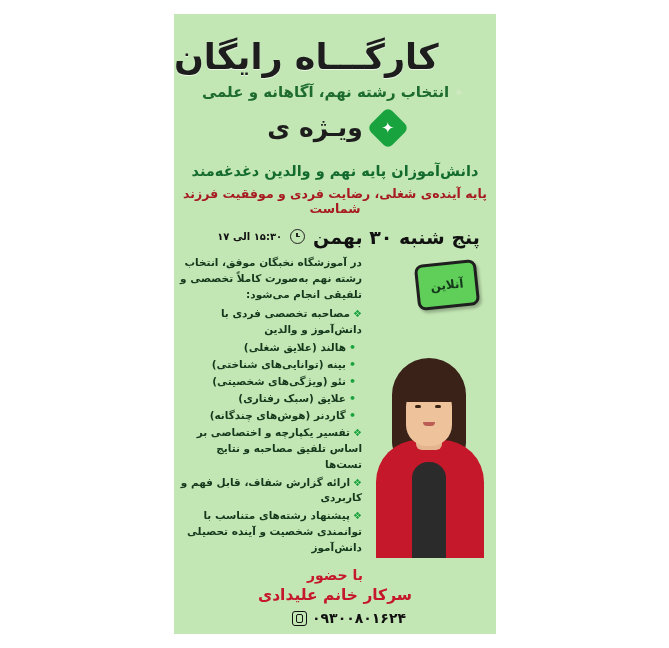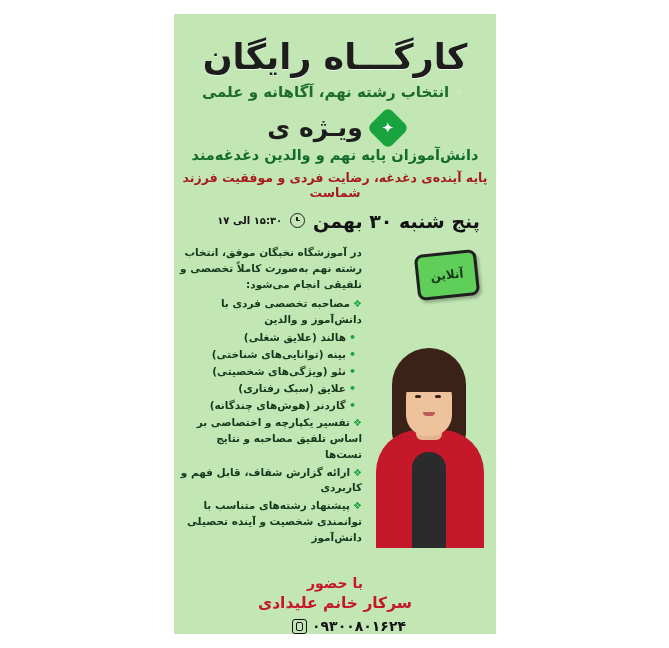--- a/index.html
+++ b/index.html
@@ -18,21 +18,21 @@
   .flyer{
     position:absolute;
     left:174px;top:14px;
     width:322px;height:620px;
     background:#c3e7b4;
     overflow:hidden;
   }
   
   .title-main{
     margin:24px 0 0 0;
-    text-align:center;
+    text-align:left;
     font-size:35px;
     font-weight:bold;
     color:#1d1d1d;
     letter-spacing:1px;
     line-height:1.1;
     text-shadow:0 1px 0 #e9f7e2;
   }
   .title-sub{
     margin-top:6px;
     text-align:center;
@@ -68,21 +68,21 @@
     border-radius:6px;
     display:flex;align-items:center;justify-content:center;
   }
   .diamond span{
     transform:rotate(-45deg);
     color:#ffffff;
     font-size:15px;
     line-height:1;
   }
   .audience{
-    margin-top:4px;
+    margin-top:20px;
     text-align:center;
     font-size:14.5px;
     font-weight:bold;
     color:#136b2d;
   }
   
   .banner{
     margin:10px 14px 0 14px;
     background:#d8232a;
     border-radius:6px;
@@ -132,21 +132,21 @@
   .date-time{
     font-size:10px;
     font-weight:bold;
     color:#111;
     white-space:nowrap;
   }
   
   .body{
     display:flex;
     flex-direction:row-reverse;
-    margin-top:12px;
+    margin-top:6px;
     height:300px;
   }
   .col-text{
     width:196px;
     padding:0 8px 0 6px;
     box-sizing:border-box;
     text-align:right;
     direction:rtl;
   }
   .lead{
@@ -259,20 +259,21 @@
     position:absolute;
     left:32px;bottom:156px;
     width:54px;height:24px;
     background:#3a2218;
     border-radius:26px 26px 8px 8px;
   }
   
   .footer{
     position:absolute;
     left:0;right:0;bottom:0;
+    padding-bottom:8px;
     text-align:center;
   }
   .presenter-1{
     font-size:14px;
     font-weight:bold;
     color:#c6182b;
     line-height:1.35;
   }
   .presenter-2{
     font-size:15.5px;
@@ -324,21 +325,21 @@
 
     <div class="vizhe-row">
       <div class="diamond">
           <span>✦</span>
         </div>
       <div class="vizhe-text">ویـژه ی</div>
     </div>
 
     <div class="audience">دانش‌آموزان پایه نهم و والدین دغدغه‌مند</div>
 
-    <div class="banner-sub">پایه آینده‌ی دغدغه، رضایت فردی و موفقیت فرزند شماست</div>
+    <div class="banner-sub">پایه آینده‌ی شغلی، رضایت فردی و موفقیت فرزند شماست</div>
 
     <div class="date-row">
       <div class="date-main">پنج شنبه ۳۰ بهمن</div>
       <div class="clock-ico"></div>
       <div class="date-time">۱۵:۳۰ الی ۱۷</div>
     </div>
 
     <div class="body">
 
       <div class="col-text">

